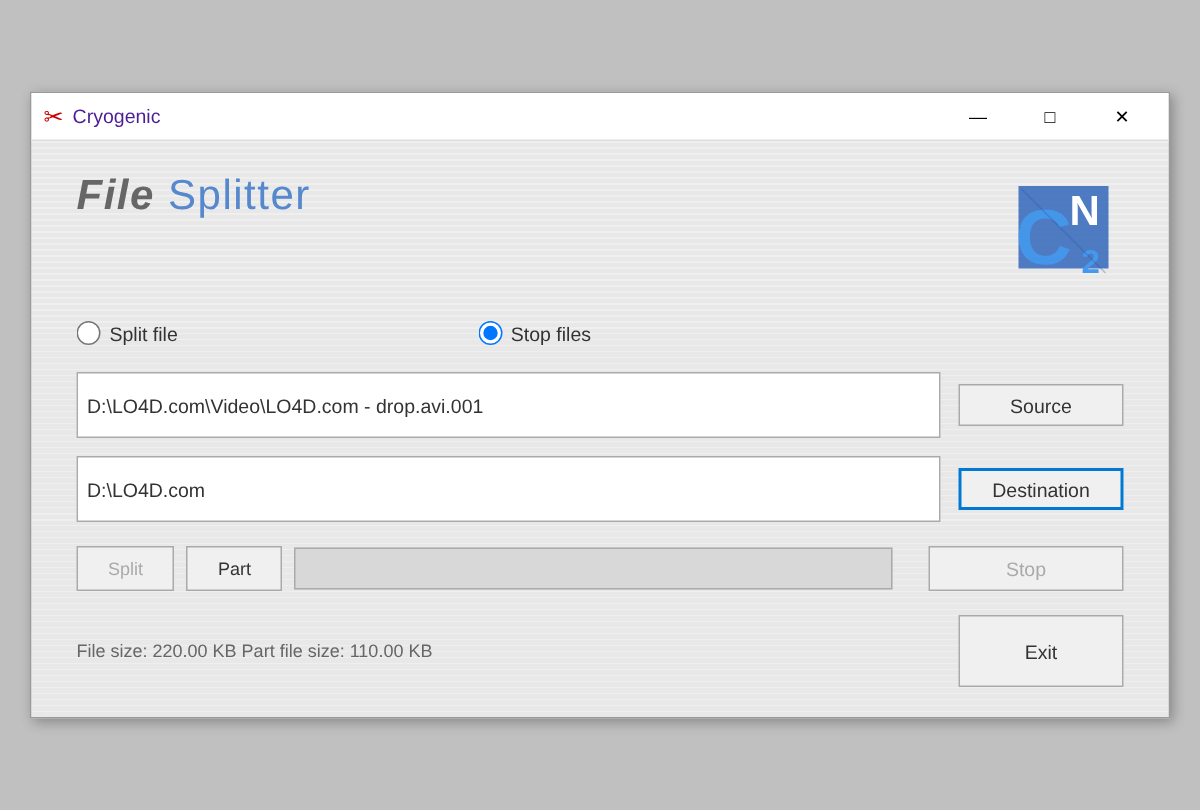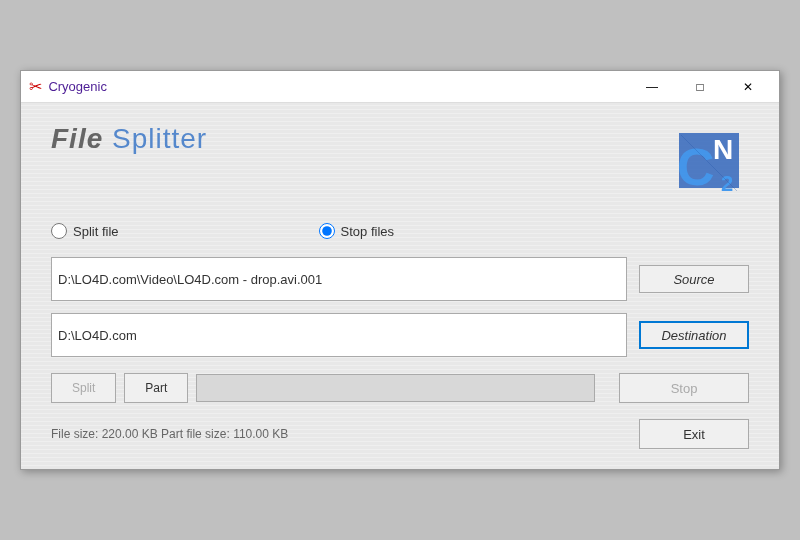--- a/index.html
+++ b/index.html
@@ -167,21 +167,20 @@
       width: 110px;
       height: 28px;
       background: #f0f0f0;
       border: 1px solid #aaa;
       cursor: pointer;
       font-size: 13px;
       color: #333;
       display: flex;
       align-items: center;
       justify-content: center;
-      font-style: italic;
     }
 
     .browse-btn.highlighted {
       border: 2px solid #0078d4;
       background: #f0f0f0;
     }
 
     .action-row {
       display: flex;
       align-items: center;
@@ -239,21 +238,21 @@
       margin-top: 8px;
     }
 
     .file-info {
       font-size: 12px;
       color: #666;
     }
 
     .exit-btn {
       width: 110px;
-      height: 30px;
+      height: 48px;
       background: #f0f0f0;
       border: 1px solid #aaa;
       cursor: pointer;
       font-size: 13px;
       color: #333;
       display: flex;
       align-items: center;
       justify-content: center;
     }
 

